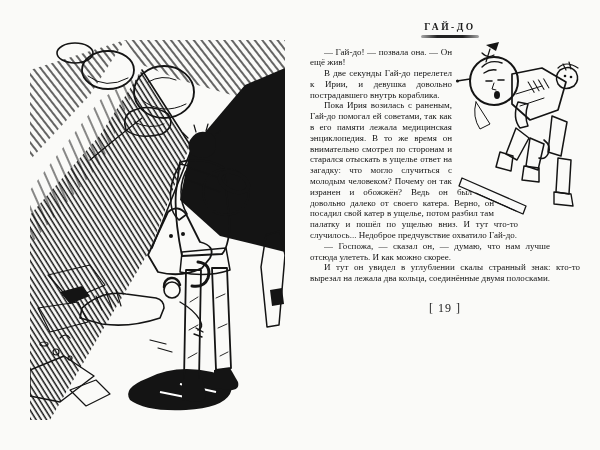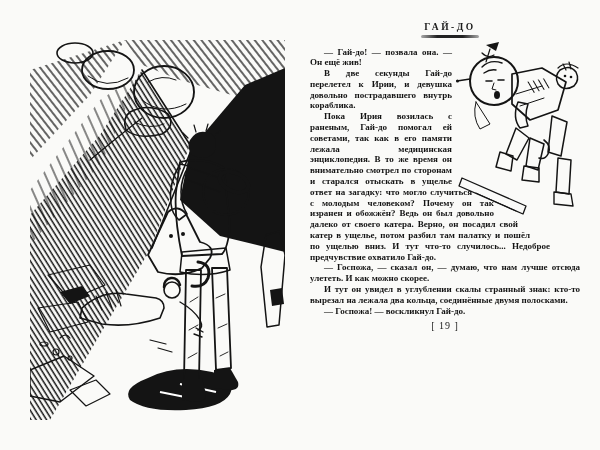--- a/index.html
+++ b/index.html
@@ -6,30 +6,30 @@
   body{width:600px;height:450px;background:#fafaf8;font-family:"Liberation Serif","DejaVu Serif",serif;color:#141414;overflow:hidden;}
   .spread{position:relative;width:600px;height:450px;padding-left:37px;}
   .page{position:absolute;top:0;height:450px;background:transparent;}
   .page-left{left:0;width:300px;}
   .page-right{left:300px;width:300px;}
   .illu-left{position:absolute;left:30px;top:40px;width:255px;height:380px;}
   .running-header{margin-top:22px;text-align:center;font-size:9.5px;font-weight:bold;letter-spacing:2.5px;color:#1b1b1b;}
   .header-rule{width:58px;height:2.5px;margin:3px auto 0 auto;border-radius:2px;
     background:linear-gradient(90deg,#aaa 0%,#222 28%,#222 72%,#aaa 100%);}
   .text-col{position:relative;margin:9px 20px 0 10px;width:270px;font-size:9px;line-height:10.8px;text-align:justify;hyphens:auto;}
-  .text-col p{margin:0;text-indent:14px;font-weight:bold;}
+  .text-col p{margin:0;text-indent:14px;}
   .wrapfloat{float:right;clear:right;}
   .f1{width:128px;height:140px;}
   .f2{width:108px;height:11px;}
   .f3{width:86px;height:11px;}
   .f4{width:62px;height:11px;}
   .f5{width:50px;height:11px;}
   .f6{width:30px;height:11px;}
   .illu-right{position:absolute;right:-14px;top:-5px;width:138px;height:188px;pointer-events:none;}
-  .page-number{clear:both;text-align:center;font-size:10px;letter-spacing:1px;margin-top:5px;color:#222;}
+  .page-number{clear:both;text-align:center;font-size:12px;letter-spacing:1px;margin-top:19px;color:#222;}
   svg{display:block;}
   .ink{stroke:#141414;fill:none;stroke-linecap:round;stroke-linejoin:round;}
 </style>
 </head>
 <body>
 
 <div class="spread">
 
   <div class="page page-left">
     <svg class="illu-left" viewBox="0 0 255 380" aria-hidden="true">
@@ -166,19 +166,18 @@
         <path d="M20 151 l40 18" class="ink" stroke-width="1"></path>
 
         <path d="M88 98 q8 6 4 14 q-3 6 -9 4" class="ink" stroke-width="1.6"></path>
       </svg>
 
       <p>— Гай-до! — позвала она. — Он ещё жив!</p>
       <p>В две секунды Гай-до перелетел к Ирии, и девушка довольно пострадавшего внутрь кораблика.</p>
       <p>Пока Ирия возилась с раненым, Гай-до помогал ей советами, так как в его памяти лежала медицинская энциклопедия. В то же время он внимательно смотрел по сторонам и старался отыскать в ущелье ответ на загадку: что могло случиться с молодым человеком? Почему он так изранен и обожжён? Ведь он был довольно далеко от своего катера. Верно, он посадил свой катер в ущелье, потом разбил там палатку и пошёл по ущелью вниз. И тут что-то случилось... Недоброе предчувствие охватило Гай-до.</p>
       <p>— Госпожа, — сказал он, — думаю, что нам лучше отсюда улететь. И как можно скорее.</p>
       <p>И тут он увидел в углублении скалы странный знак: кто-то вырезал на лежала два кольца, соединённые двумя полосками.</p>
-      <p>— Госпожа! — воскликнул Гай-до.</p>
 
       <div class="page-number">[ 19 ]</div>
     </div>
   </div>
 
 </div>
 
 </body></html>

